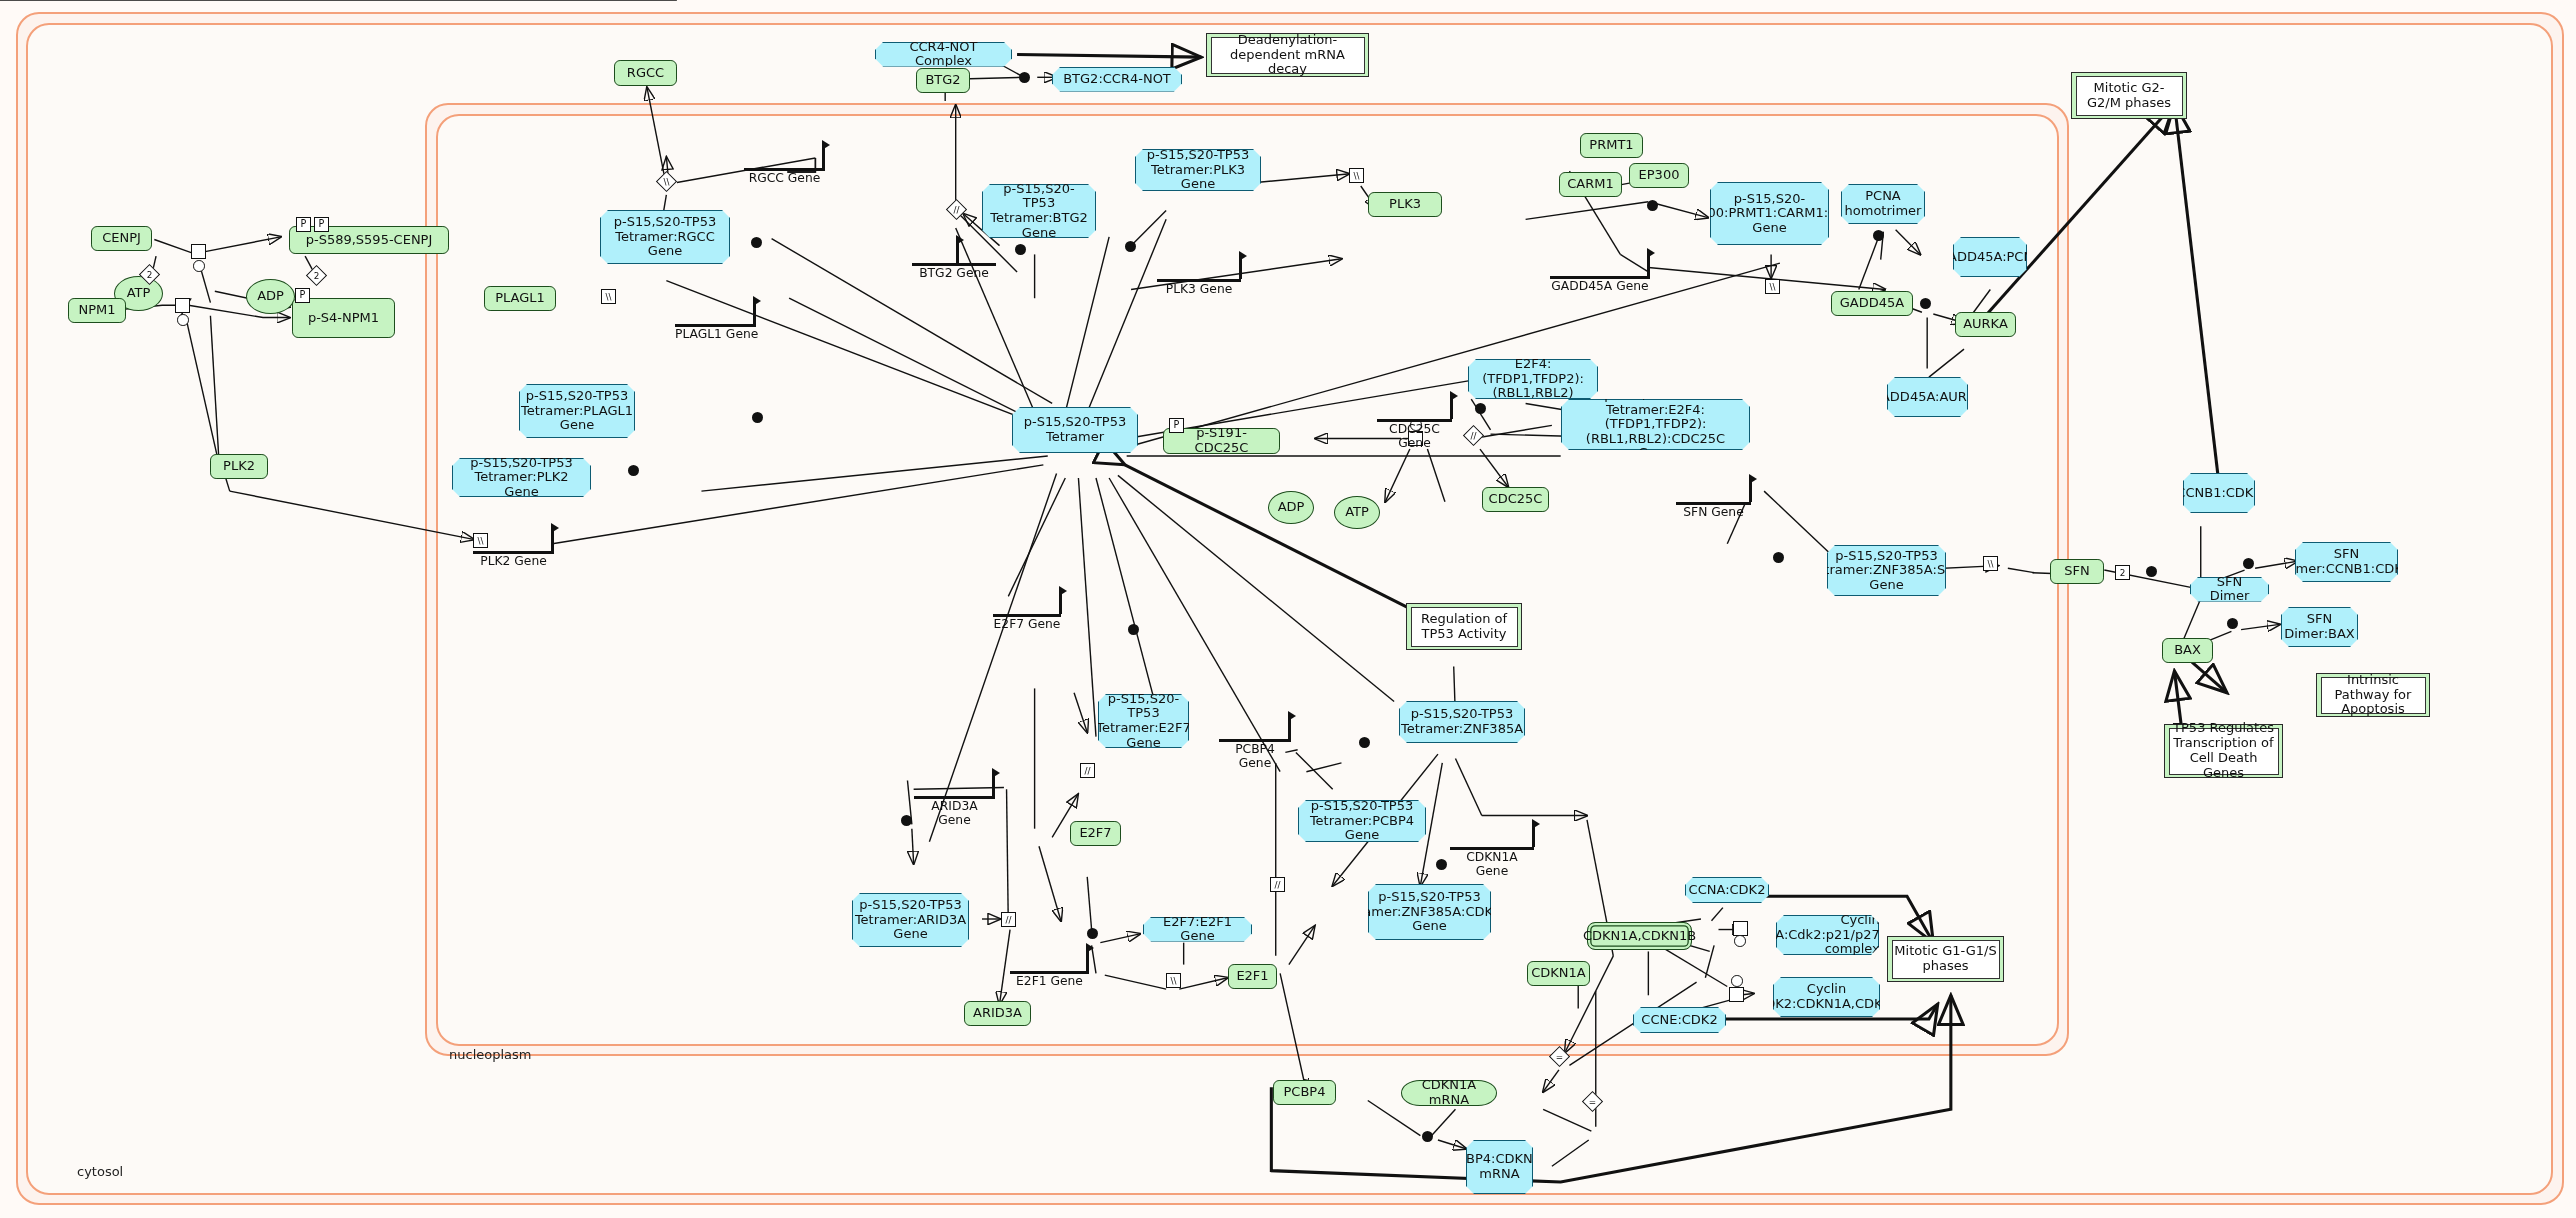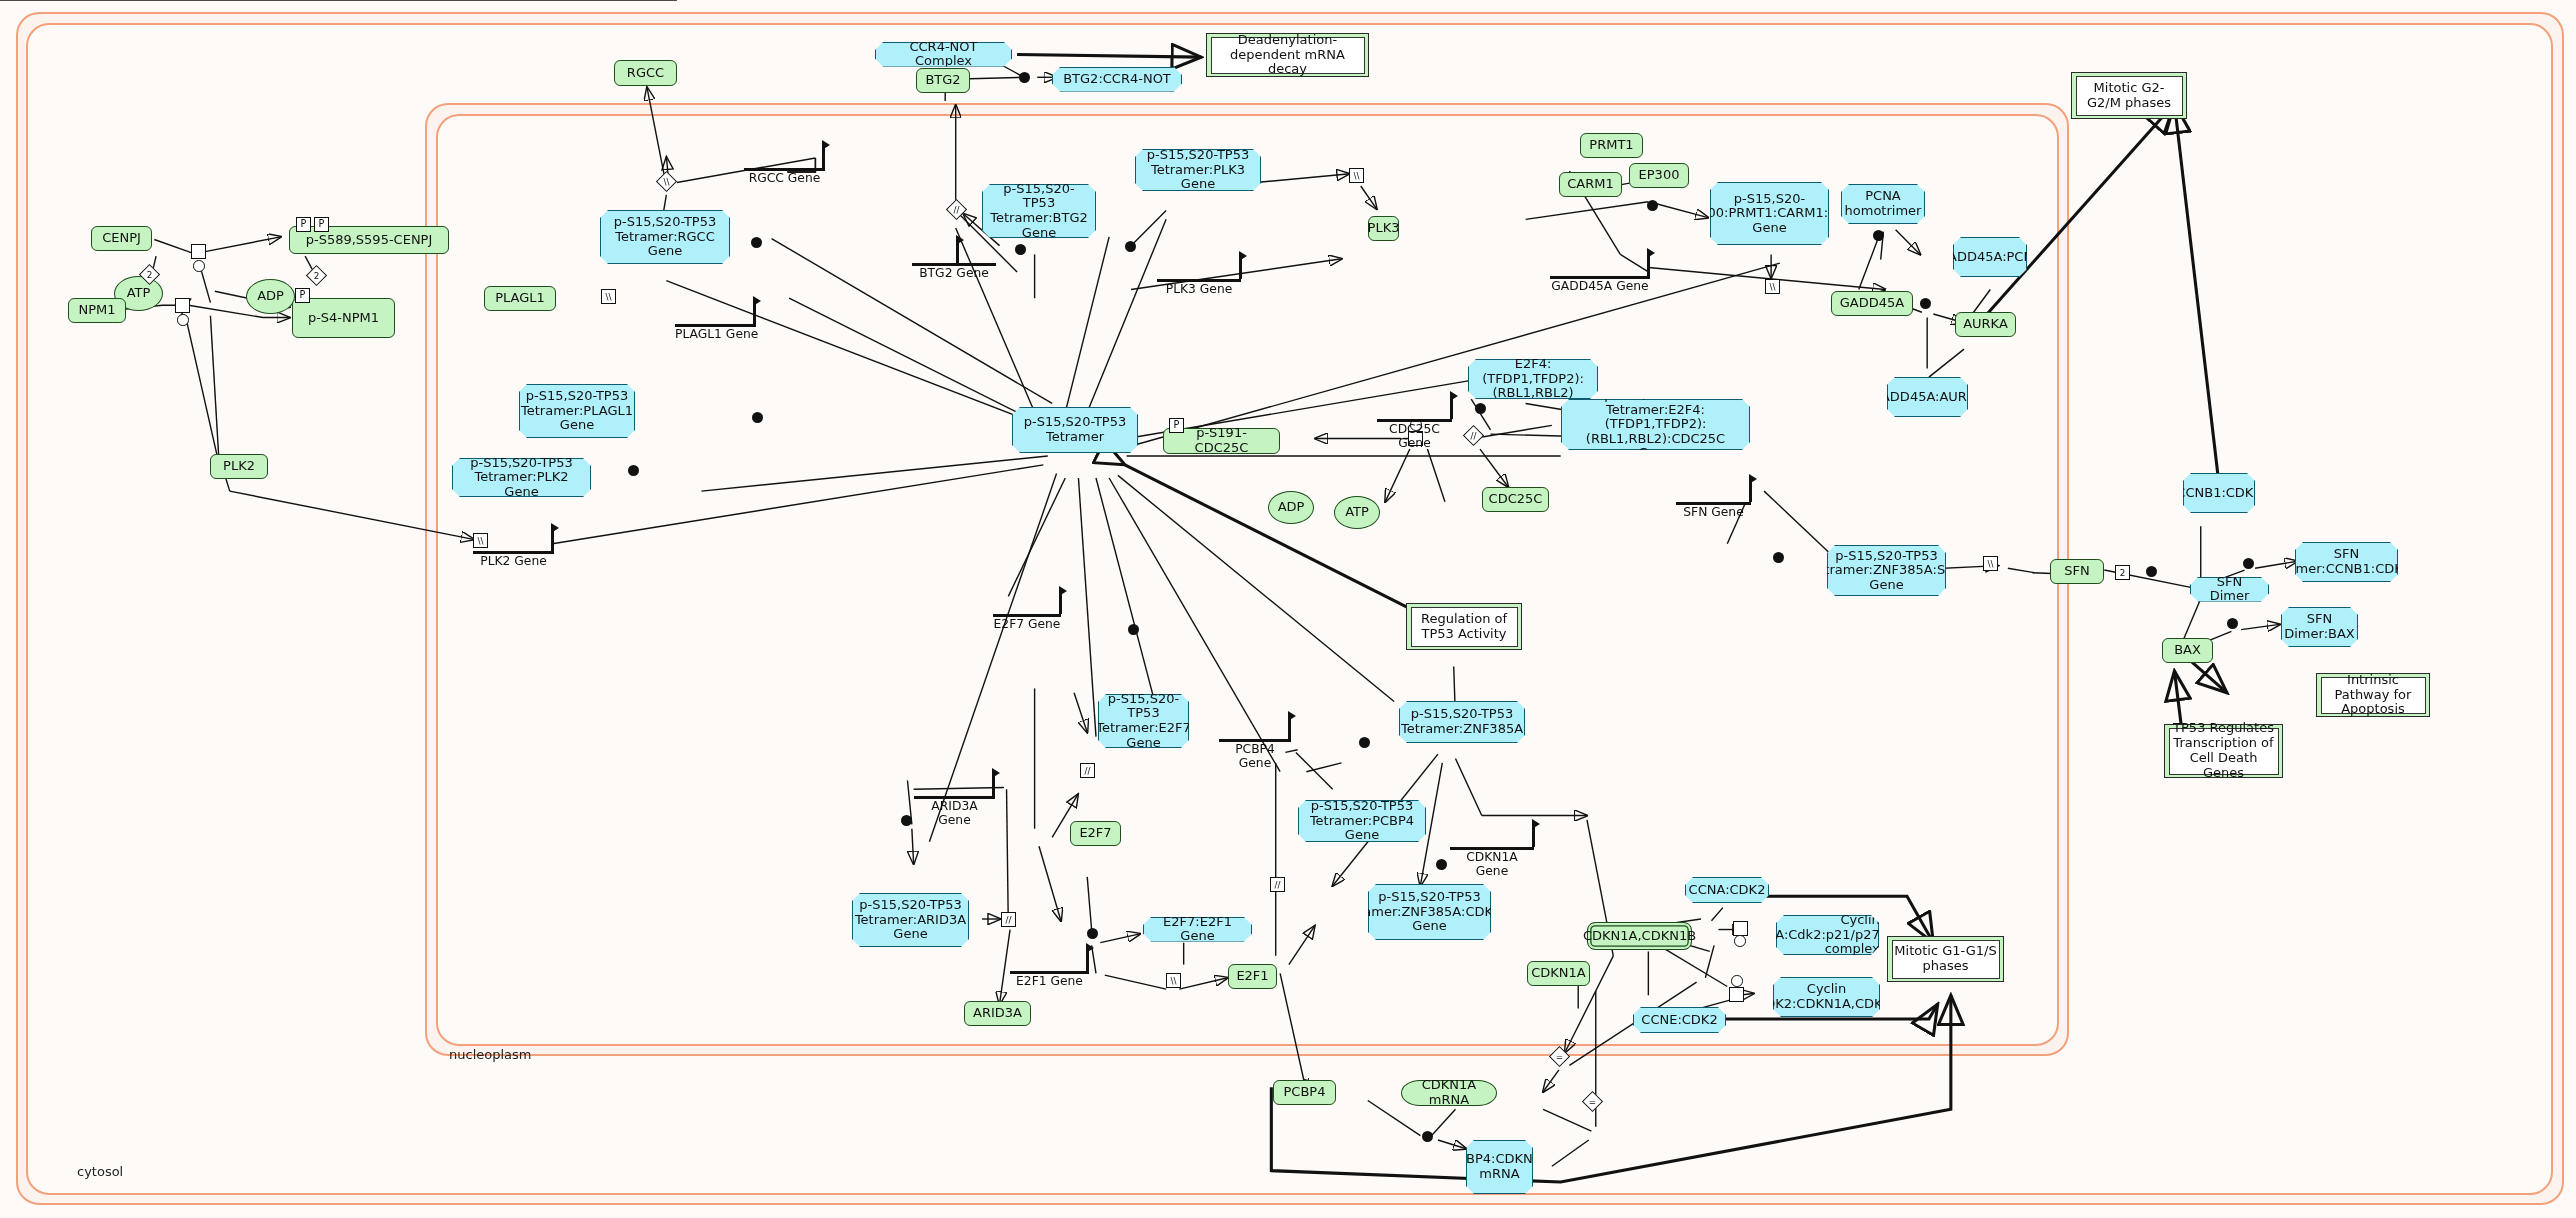--- a/index.html
+++ b/index.html
@@ -360,21 +360,21 @@
     <div class="glabel">BTG2 Gene</div>
     </div>
   <div class="rnode dia" style="left:949px;top:202px;">
       <span>//</span>
     </div>
   <div class="dot" style="left:1015px;top:244px;"></div>
 
   <div class="node complex" style="left:1135px;top:149px;width:126px;height:42px;">
     <span>p-S15,S20-TP53 Tetramer:PLK3 Gene</span>
     </div>
-  <div class="node protein" style="left:1368px;top:216px;width:31px;height:24.6px;">
+  <div class="node protein" style="left:1368px;top:192px;width:74px;height:24.6px;">
     <span>PLK3</span>
     </div>
   <div class="gene" style="left:1157px;top:279px;width:84px;">
     <div class="bar" style="width:84px;"></div>
       <div class="riser" style="left:82px;"></div>
     <div class="head" style="left:82px;"></div>
     <div class="glabel">PLK3 Gene</div>
     </div>
   <div class="rnode sq" style="left:1349px;top:168px;">
       <span>\\</span>

